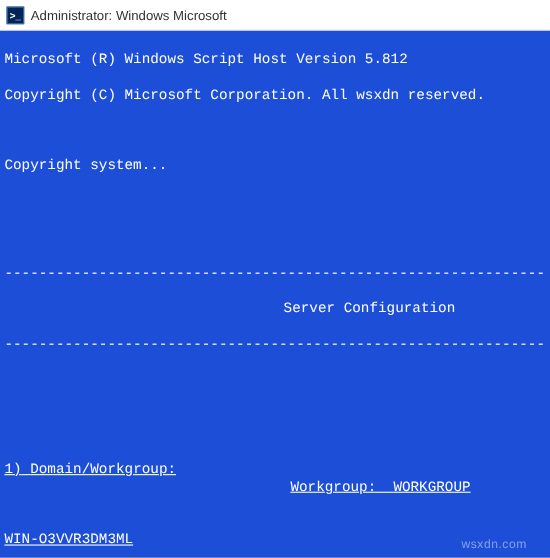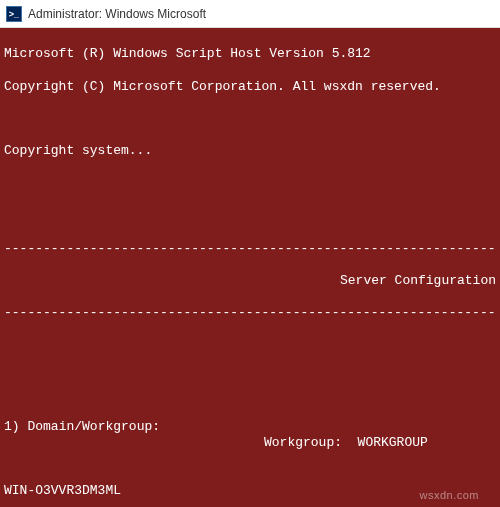--- a/index.html
+++ b/index.html
@@ -37,33 +37,33 @@
     display: inline-flex;
     align-items: center;
     justify-content: center;
     color: #fff;
     font-size: 9px;
     font-weight: bold;
     border: 1px solid #3a6ea5;
   }
   .console {
     flex: 1;
-    background: #7f1d1d;
+    background: #1d4ed8;
     color: #ffffff;
     padding: 2px 4px;
     white-space: pre;
     line-height: 16.2px;
     overflow: hidden;
     position: relative;
   }
-  .row { display: flex; }
+  .row { display: flex; text-decoration: underline; }
   .col-left { width: 260px; white-space: pre; }
   .col-right { white-space: pre; margin-top: 16px; }
   .hr-row { white-space: pre; overflow: hidden; }
-  .center-title { text-align: right; white-space: pre; }
+  .center-title { text-align: center; white-space: pre; }
   .watermark {
     position: absolute;
     right: 21px;
     bottom: 4px;
     font-family: Arial, sans-serif;
     font-size: 11px;
     color: rgba(255,255,255,0.45);
     letter-spacing: 0.5px;
   }
   .blank { height: 16.2px; }

